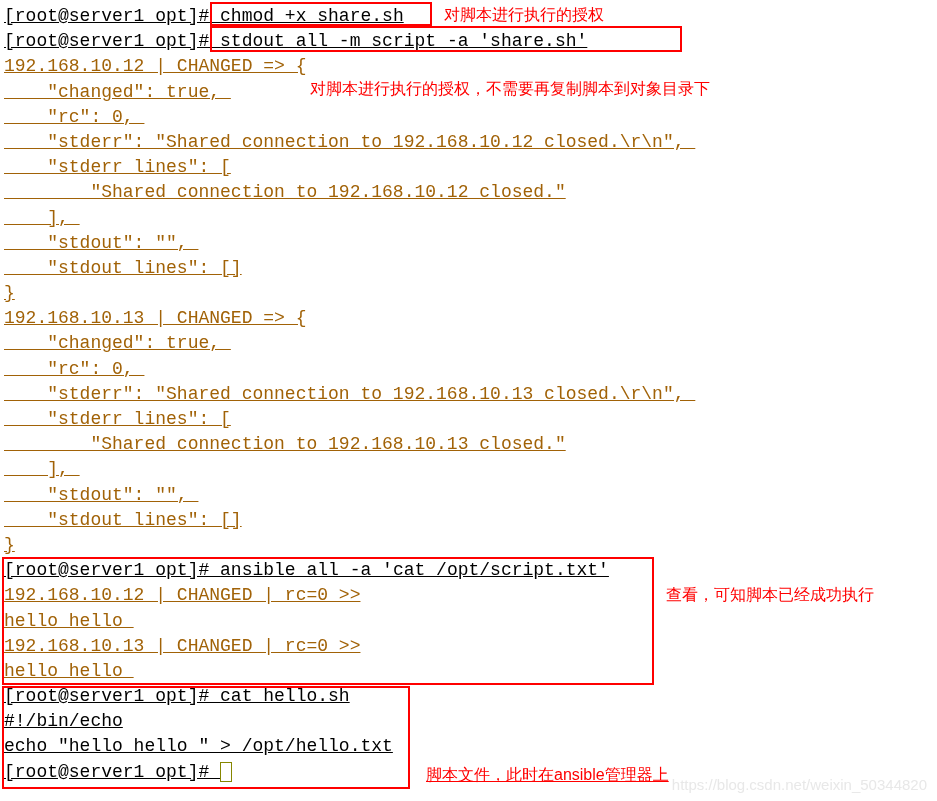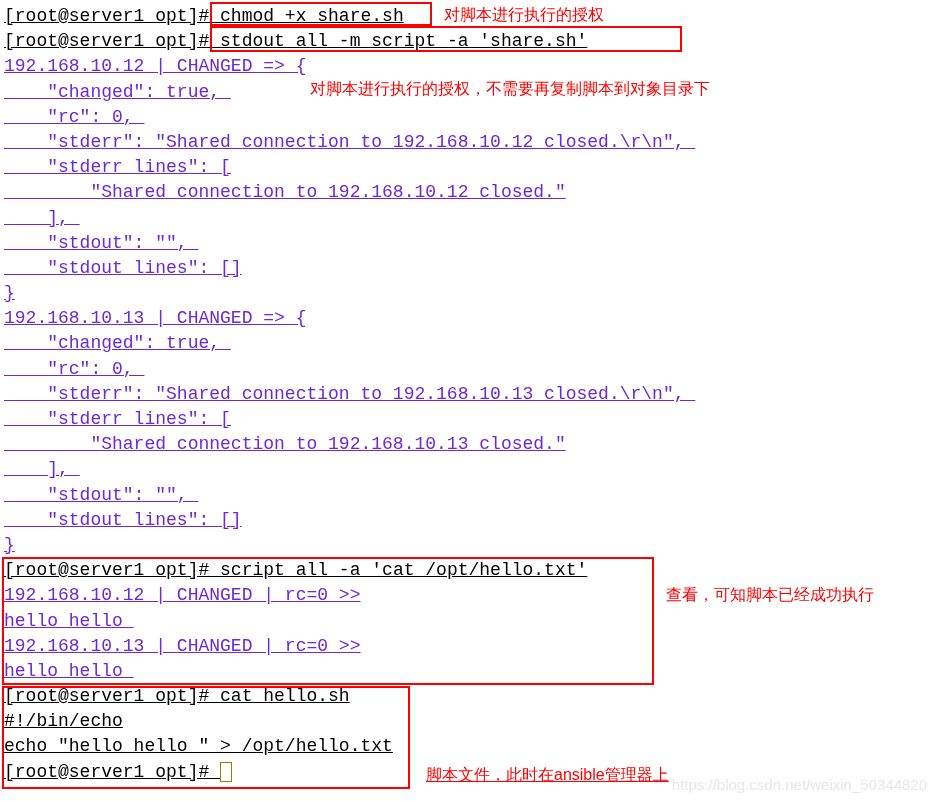--- a/index.html
+++ b/index.html
@@ -10,21 +10,21 @@
     margin: 0;
     padding: 4px;
     color: #000;
     position: relative;
     width: 937px;
     height: 801px;
     box-sizing: border-box;
   }
   .line { white-space: pre; text-decoration: underline; }
   .prompt { color: #000; }
-  .olive { color: #6d28d9; }
+  .olive { color: #a16207; }
   .red-box {
     border: 2px solid #ff0000;
     position: absolute;
     box-sizing: border-box;
   }
   .red-note {
     color: #ff0000;
     font-family: "SimSun","Microsoft YaHei",sans-serif;
     position: absolute;
     font-size: 16px;
@@ -68,21 +68,21 @@
 <div class="line olive">    "changed": true, </div>
 <div class="line olive">    "rc": 0, </div>
 <div class="line olive">    "stderr": "Shared connection to 192.168.10.13 closed.\r\n", </div>
 <div class="line olive">    "stderr_lines": [</div>
 <div class="line olive">        "Shared connection to 192.168.10.13 closed."</div>
 <div class="line olive">    ], </div>
 <div class="line olive">    "stdout": "", </div>
 <div class="line olive">    "stdout_lines": []</div>
 <div class="line olive">}</div>
 
-<div class="line"><span class="prompt">[root@server1 opt]# </span><span>script all -a 'cat /opt/hello.txt'</span></div>
+<div class="line"><span class="prompt">[root@server1 opt]# </span><span>ansible all -a 'cat /opt/script.txt'</span></div>
 <div class="line olive">192.168.10.12 | CHANGED | rc=0 &gt;&gt;</div>
 <div class="line olive">hello hello </div>
 <div class="line olive">192.168.10.13 | CHANGED | rc=0 &gt;&gt;</div>
 <div class="line olive">hello hello </div>
 
 <div class="line"><span class="prompt">[root@server1 opt]# </span><span>cat hello.sh</span></div>
 <div class="line">#!/bin/echo</div>
 <div class="line">echo "hello hello " &gt; /opt/hello.txt</div>
 <div class="line"><span class="prompt">[root@server1 opt]# </span><span class="cursor"></span></div>
 

